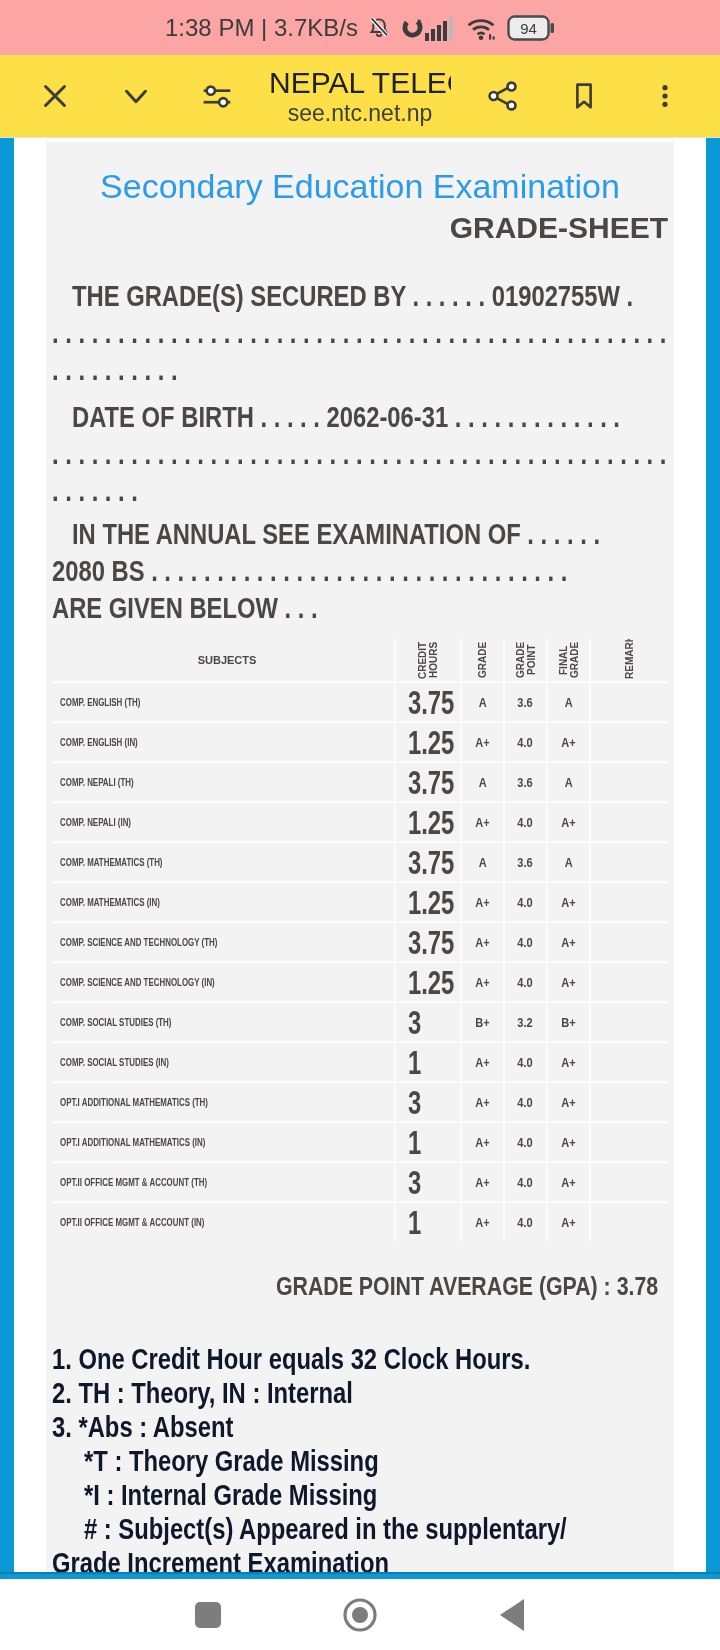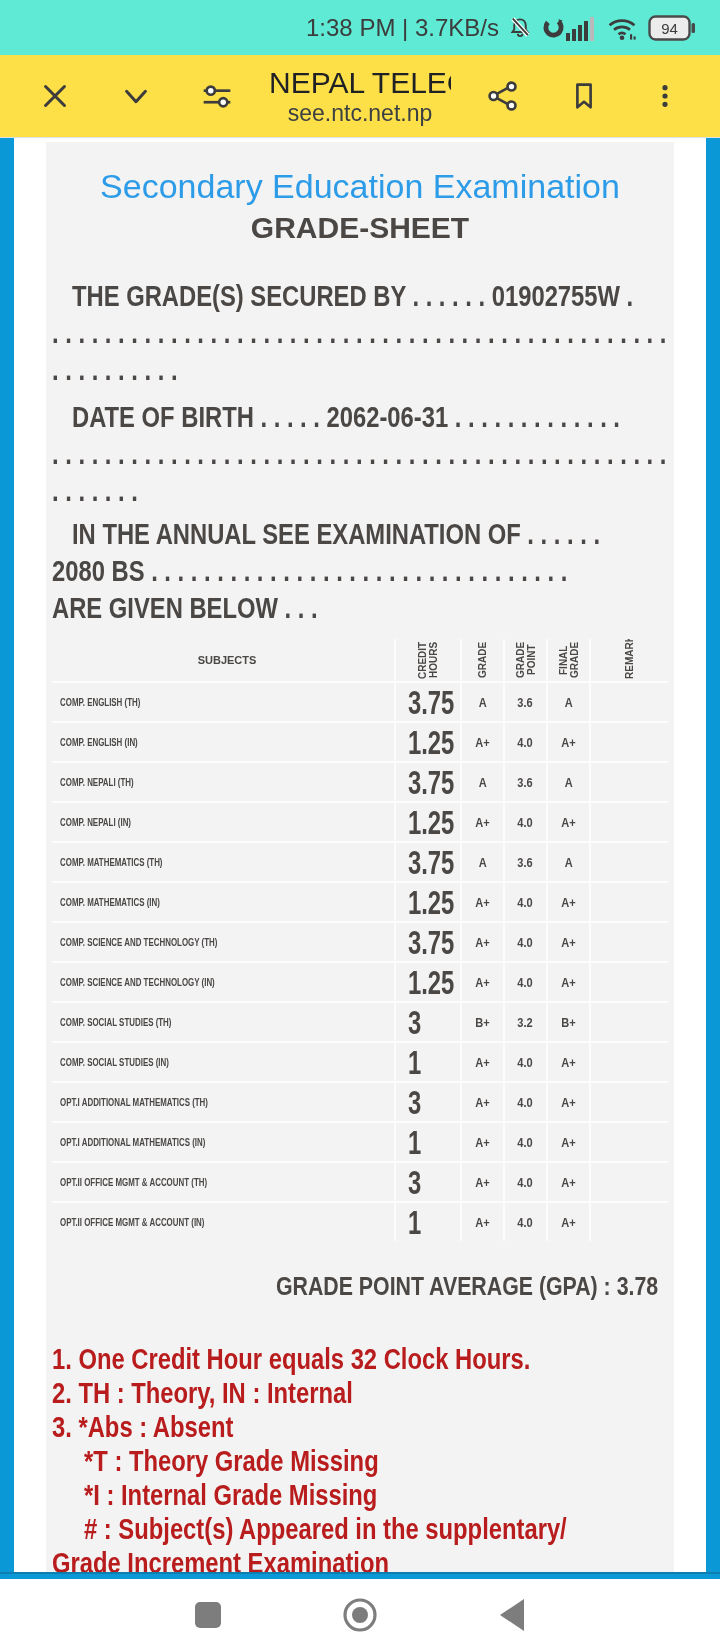--- a/index.html
+++ b/index.html
@@ -3,40 +3,40 @@
 <meta charset="utf-8">
 <style>
   html,body { margin:0; padding:0; }
   body {
     width:720px; height:1650px; overflow:hidden;
     font-family:"Liberation Sans", sans-serif;
     background:#ffffff; position:relative;
   }
   
   .status-bar {
-    height:55px; background:#5eead4; display:flex; align-items:center;
-    justify-content:flex-end; padding:12px 24px; box-sizing:border-box;
+    height:55px; background:#fca5a5; display:flex; align-items:center;
+    justify-content:center; padding:12px 24px; box-sizing:border-box;
   }
   .sb-left { display:flex; align-items:center; gap:8px; color:#3c3c3c; font-size:24px; }
   .sb-right { display:flex; align-items:center; gap:10px; }
   
   .toolbar {
     height:83px; background:#fde047; border-bottom:1px solid #e2e2e2;
     display:flex; align-items:center; box-sizing:border-box; padding:0 26px; gap:23px;
   }
   .tb-btn { width:58px; height:58px; display:flex; align-items:center; justify-content:center; flex:0 0 auto; }
   .tb-title-block { flex:1 1 auto; min-width:0; text-align:center; line-height:1.1; }
   .tb-title { font-size:30px; color:#202124; white-space:nowrap; overflow:hidden; }
   .tb-url { font-size:23px; color:#3c4043; margin-top:2px; }
   
   .viewport { height:1434px; background:#0a98d6; overflow:hidden; }
   .card { margin:0 14px; background:#ffffff; height:100%; box-sizing:border-box; padding:4px 32px 0 32px; }
   .panel { background:#f3f3f3; height:100%; box-sizing:border-box; padding:0 6px; overflow:hidden; }
   .gs-h1 { margin:22px 0 0 0; text-align:center; color:#2d9ce8; font-size:34px; font-weight:normal; line-height:44px; }
-  .gs-h2 { margin:0; text-align:center; color:#4a4745; font-size:30px; font-weight:bold; line-height:40px; }
+  .gs-h2 { margin:0; text-align:right; color:#4a4745; font-size:30px; font-weight:bold; line-height:40px; }
   .para { color:#4a4745; font-weight:bold; font-size:29px; }
   .para .line { line-height:37px; white-space:nowrap; overflow:hidden; }
   .para-1 { margin-top:30px; }
   .para-2 { margin-top:10px; }
   .para-3 { margin-top:6px; }
   .indent-first { padding-left:20px; }
   .cond { display:inline-block; transform:scaleX(0.82); transform-origin:0 50%; white-space:nowrap; }
   .cond-r { display:inline-block; transform:scaleX(0.82); transform-origin:100% 50%; white-space:nowrap; }
   .cond-c { display:inline-block; transform:scaleX(0.85); transform-origin:50% 50%; white-space:nowrap; }
   
@@ -53,21 +53,21 @@
     height:38px; font-size:10px; line-height:11px; font-weight:bold; color:#4a4745;
     text-align:center;
   }
   .subj { font-size:11px; font-weight:bold; color:#4a4745; transform:scaleX(0.72); transform-origin:0 50%; white-space:nowrap; display:inline-block; }
   .credit-num { font-size:34px; font-weight:bold; color:#4a4745; transform:scaleX(0.7); transform-origin:0 50%; display:inline-block; }
   .td-credit { padding-left:12px; box-sizing:border-box; }
   .grade-val { font-size:13px; font-weight:bold; color:#4a4745; }
   .td-c { justify-content:center; }
   
   .gpa-line { margin-top:25px; text-align:right; color:#4a4745; font-weight:bold; font-size:26px; line-height:40px; padding-right:10px; }
-  .notes { margin-top:36px; color:#b91c1c; font-weight:bold; font-size:29px; }
+  .notes { margin-top:36px; color:#0f172a; font-weight:bold; font-size:29px; }
   .notes .nline { line-height:34px; white-space:nowrap; overflow:hidden; }
   .nindent { padding-left:32px; }
   
   .page-bottom-strip { height:7px; background:#0a98d6; border-top:2px solid #0d7fae; box-sizing:border-box; }
   .nav-bar { height:71px; background:#ffffff; display:flex; align-items:center; justify-content:center; gap:108px; }
   .nav-btn { width:44px; height:44px; display:flex; align-items:center; justify-content:center; }
   svg { display:block; }
 </style>
 </head>
 <body>

